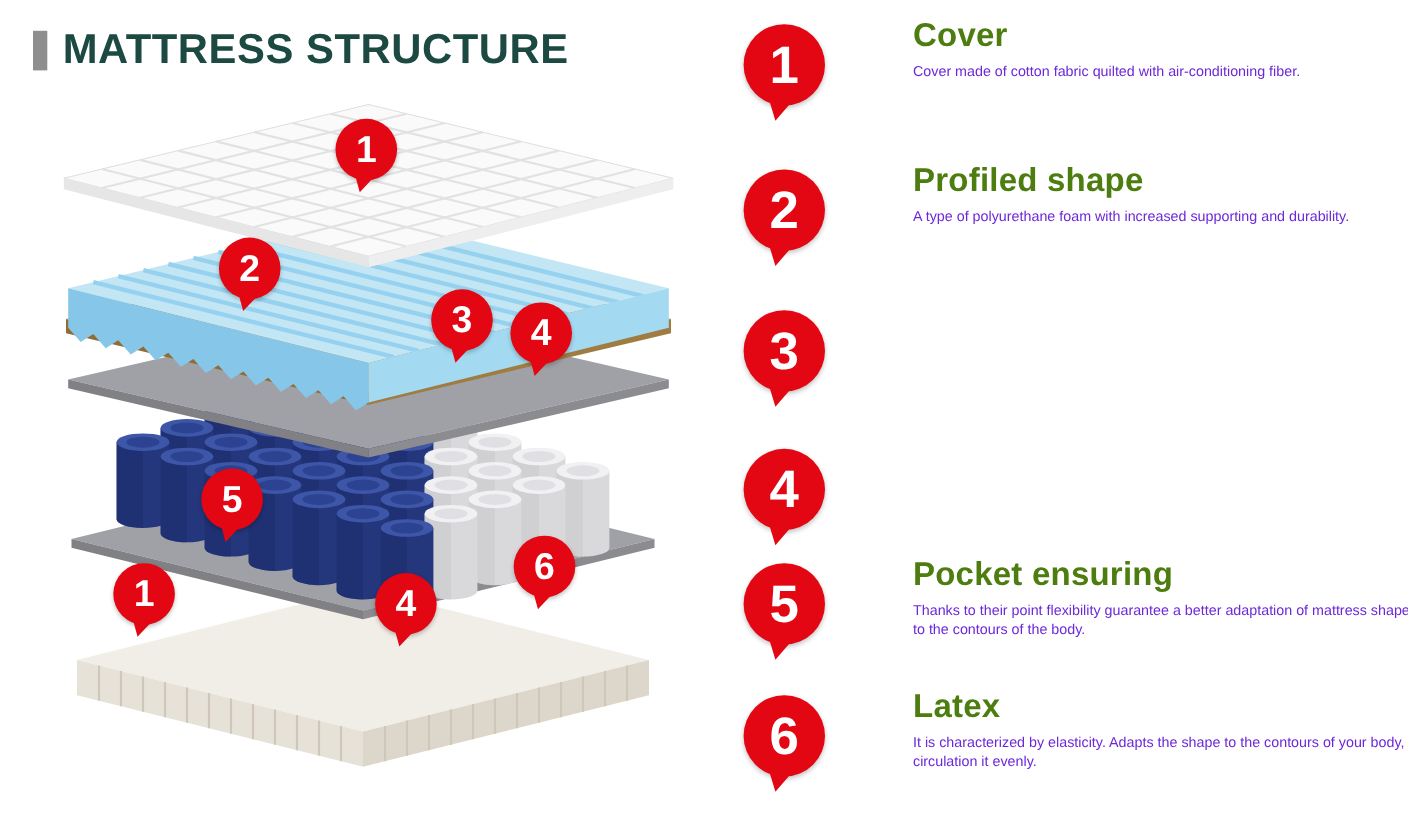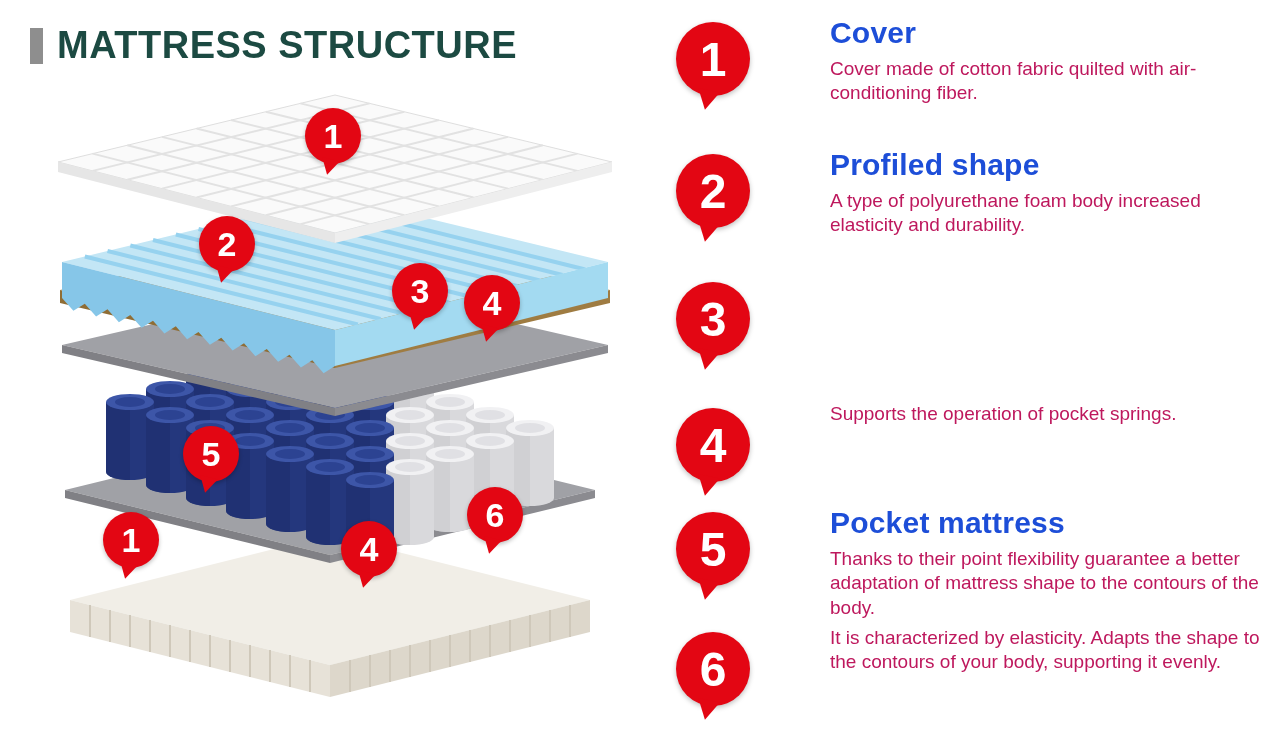--- a/index.html
+++ b/index.html
@@ -24,22 +24,22 @@
 
   
   .legend-row{position:absolute;left:676px;width:600px;}
   .balloon{position:absolute;left:0;top:6px;width:74px;height:74px;background:#e30613;
        border-radius:50%;color:#fff;display:flex;align-items:center;justify-content:center;
        font-size:48px;font-weight:bold;box-shadow:0 2px 5px rgba(0,0,0,.25);}
   .balloon::after{content:"";position:absolute;bottom:-14px;left:20px;width:0;height:0;
        border-left:11px solid transparent;border-right:11px solid transparent;
        border-top:20px solid #e30613;transform:rotate(12deg);}
   .legend-text{position:absolute;left:154px;top:0;width:425px;}
-  .legend-title{margin:0 0 7px 0;font-size:30px;font-weight:bold;color:#1d4ed8;letter-spacing:.2px;}
-  .legend-desc{margin:0;font-size:19px;line-height:1.28;color:#be185d;}
+  .legend-title{margin:0 0 7px 0;font-size:30px;font-weight:bold;color:#4d7c0f;letter-spacing:.2px;}
+  .legend-desc{margin:0;font-size:13px;line-height:1.28;color:#6d28d9;}
 </style>
 </head>
 <body>
 
 <div class="page">
 
   <div class="header">
     <div class="bar"></div>
     <h1>MATTRESS STRUCTURE</h1>
   </div>
@@ -201,45 +201,45 @@
     <div class="legend-text">
       <h2 class="legend-title">Cover</h2>
       <p class="legend-desc">Cover made of cotton fabric quilted with air-conditioning fiber.</p>
     </div>
   </div>
 
   <div class="legend-row" style="top:148px;">
     <div class="balloon">2</div>
     <div class="legend-text">
       <h2 class="legend-title">Profiled shape</h2>
-      <p class="legend-desc">A type of polyurethane foam body increased elasticity and durability.</p>
+      <p class="legend-desc">A type of polyurethane foam with increased supporting and durability.</p>
     </div>
   </div>
 
   <div class="legend-row" style="top:276px;">
     <div class="balloon">3</div>
     <div class="legend-text">
     </div>
   </div>
 
   <div class="legend-row" style="top:402px;">
     <div class="balloon">4</div>
     <div class="legend-text">
-      <p class="legend-desc">Supports the operation of pocket springs.</p>
     </div>
   </div>
 
   <div class="legend-row" style="top:506px;">
     <div class="balloon">5</div>
     <div class="legend-text">
-      <h2 class="legend-title">Pocket mattress</h2>
+      <h2 class="legend-title">Pocket ensuring</h2>
       <p class="legend-desc" style="width:460px;">Thanks to their point flexibility guarantee a better adaptation of mattress shape to the contours of the body.</p>
     </div>
   </div>
 
   <div class="legend-row" style="top:626px;">
     <div class="balloon">6</div>
     <div class="legend-text">
-      <p class="legend-desc" style="width:450px;">It is characterized by elasticity. Adapts the shape to the contours of your body, supporting it evenly.</p>
+      <h2 class="legend-title">Latex</h2>
+      <p class="legend-desc" style="width:450px;">It is characterized by elasticity. Adapts the shape to the contours of your body, circulation it evenly.</p>
     </div>
   </div>
 
 </div>
 
 </body></html>

